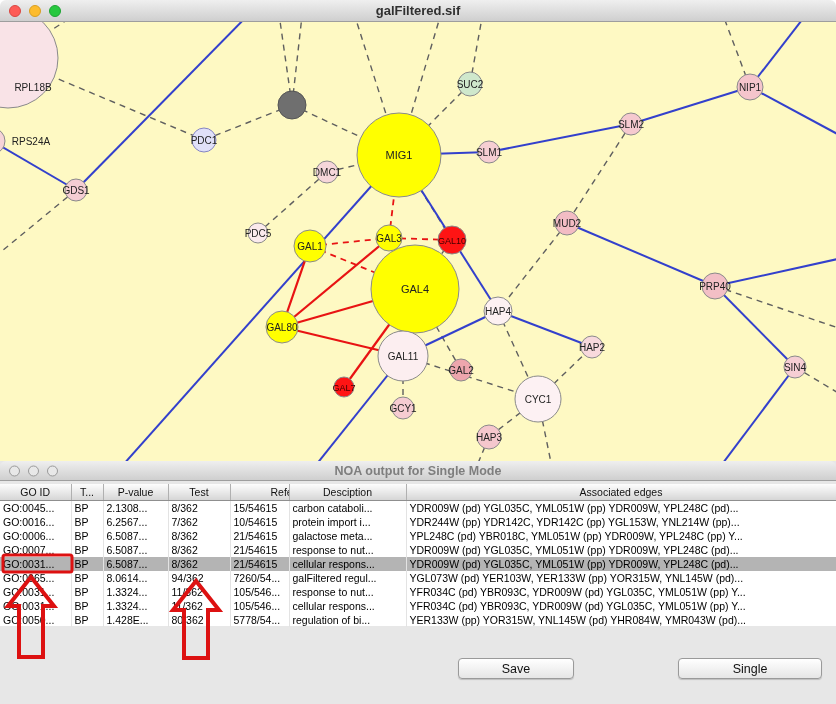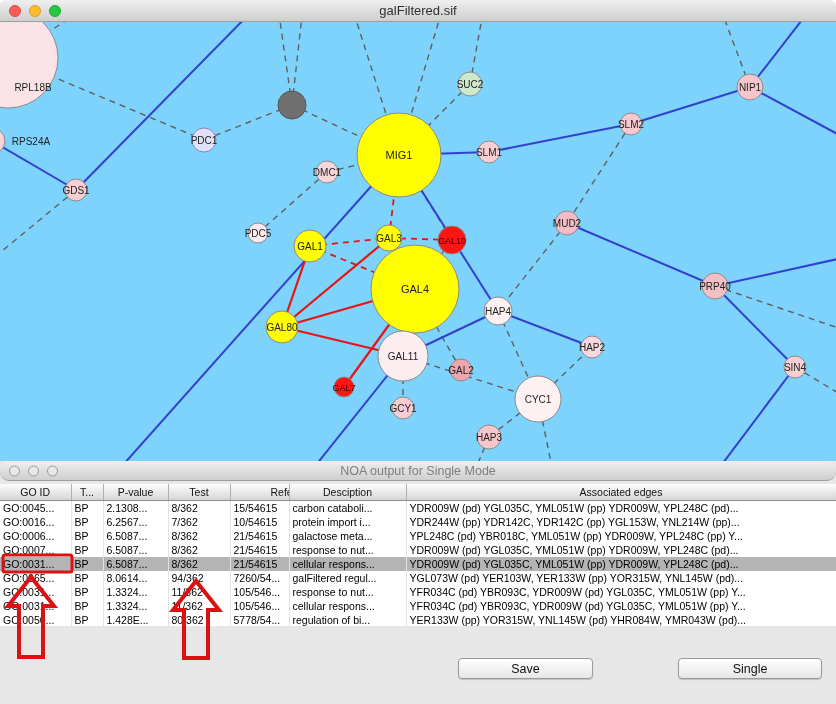--- a/index.html
+++ b/index.html
@@ -5,52 +5,52 @@
   * { margin:0; padding:0; box-sizing:border-box; }
   html,body { width:836px; height:704px; }
   body { font-family:"Liberation Sans",sans-serif; background:#e8e8e8; position:relative; overflow:hidden; }
 
   .window { position:absolute; left:0; width:836px; }
   #network-window { top:0; height:461px; border-bottom:1px solid #7a7a7a; background:#fff; }
   #noa-window { top:461px; height:243px; background:#e7e7e7; }
 
   .titlebar { height:22px; background:linear-gradient(#efefef,#cfcfcf); border-bottom:1px solid #9e9e9e;
               position:relative; display:flex; align-items:center; justify-content:center; border-radius:6px 6px 0 0; }
-  #noa-window .titlebar { height:20px;border-radius:9px; }
-  .titlebar .title { font-size:13px; font-weight:normal; color:#303030; }
+  #noa-window .titlebar { height:20px; }
+  .titlebar .title { font-size:13px; font-weight:bold; color:#303030; }
   #noa-window .title { color:#7e7e7e; font-size:12.5px; }
   .traffic { position:absolute; left:9px; top:50%; transform:translateY(-50%); display:flex; gap:8px; }
   .light { width:12px; height:12px; border-radius:50%; display:block; }
   .light.red    { background:#fe5b56; border:1px solid #d94742; }
   .light.yellow { background:#fdbc2e; border:1px solid #d99f22; }
   .light.green  { background:#27c83f; border:1px solid #1ea433; }
   .light.hollow { background:#e8e8e8; border:1px solid #9a9a9a; width:11px; height:11px; }
 
-  #net-canvas { position:absolute; top:22px; left:0; width:836px; height:439px; background:#7dd3fc; overflow:hidden; }
+  #net-canvas { position:absolute; top:22px; left:0; width:836px; height:439px; background:#fef9c3; overflow:hidden; }
   #net-svg text { font-family:"Liberation Sans",sans-serif; }
   .edge { fill:none; }
   .edge-pp  { stroke-width:2; }
   .edge-pd  { stroke-width:1.4; stroke-dasharray:6 5; }
   .edge-hl  { stroke-width:2.2; }
   .edge-hld { stroke-width:1.8; stroke-dasharray:6 5; }
   #net-svg circle { stroke-width:1; }
 
   #noa-table-wrap { position:absolute; top:23px; left:0; width:836px; height:142px; background:#fff; }
   table { border-collapse:collapse; table-layout:fixed; width:836px; }
   th { height:16px; font-size:10.5px; font-weight:normal; background:linear-gradient(#fdfdfd,#d6d6d6);
        border-right:1px solid #b0b0b0; border-bottom:1px solid #8f8f8f; text-align:center; color:#111;
        overflow:hidden; white-space:nowrap; }
   td { height:14px; line-height:14px; font-size:10.5px; padding:0 3px; border-right:1px solid #e3e3e3;
        white-space:nowrap; overflow:hidden; color:#000; }
   tr.selected td { background:#b4b4b4; }
 
   .mac-btn { position:absolute; height:21px; border:1px solid #9a9a9a; border-radius:4px;
              background:linear-gradient(#ffffff,#e6e6e6); font-size:12.5px;
              font-family:"Liberation Sans",sans-serif; color:#111; box-shadow:0 1px 1px rgba(0,0,0,0.18); }
-  #save-btn   { left:458px; top:197px; width:135px; }
+  #save-btn   { left:458px; top:197px; width:116px; }
   #cancel-btn { left:678px; top:197px; width:144px; }
 
   #overlay { position:absolute; left:0; top:0; width:836px; height:704px; pointer-events:none; z-index:50; }
   .annot { fill:none; }
 </style>
 </head>
 <body>
 
 <div class="window" id="network-window">
   <div class="titlebar">

